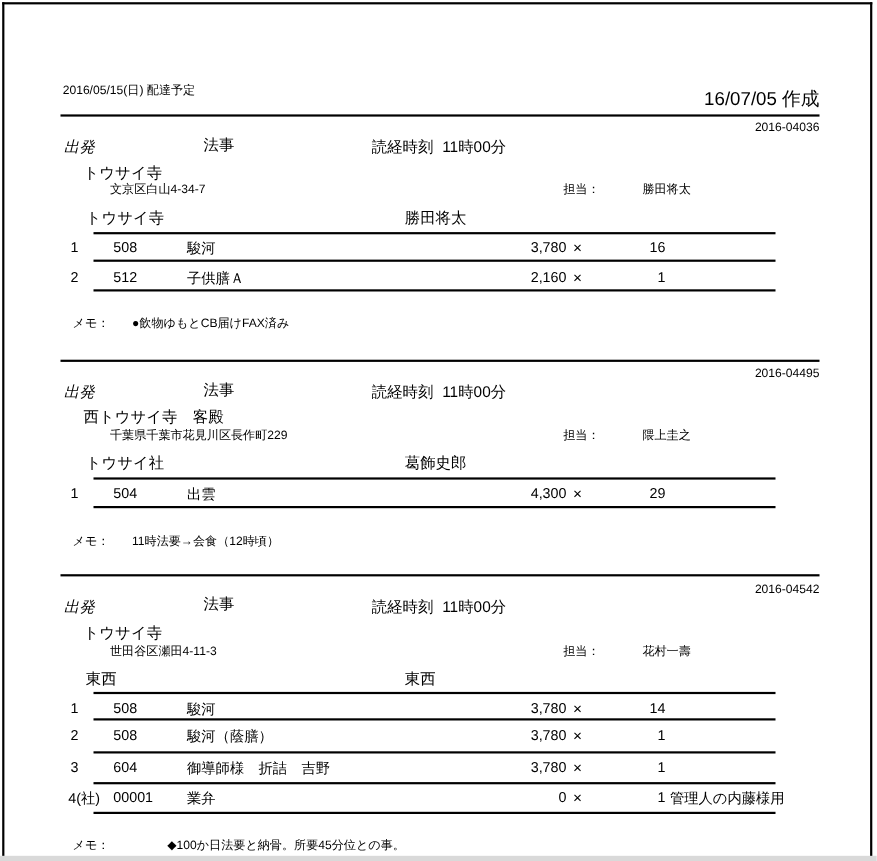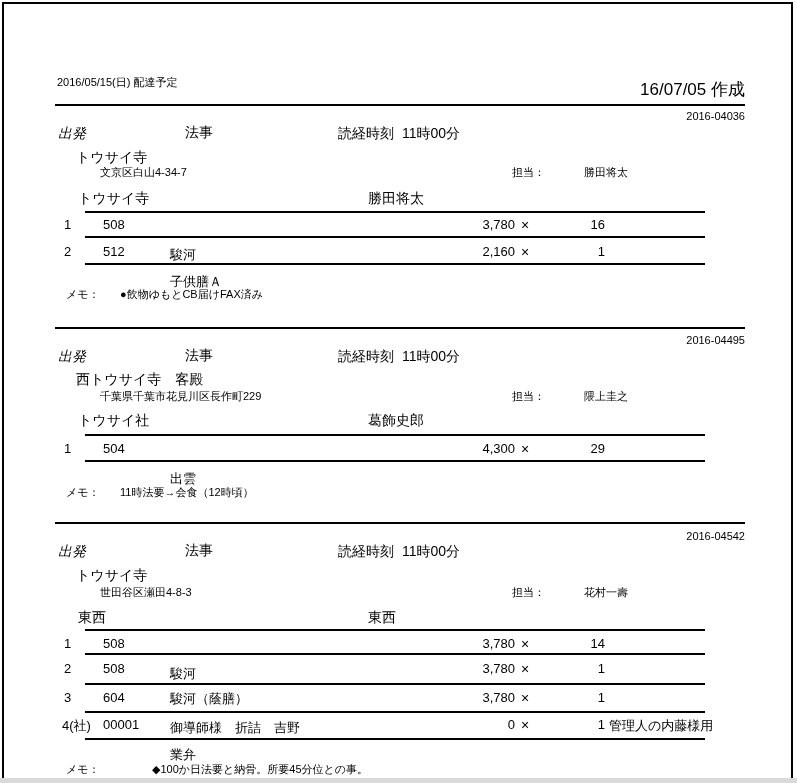--- a/index.html
+++ b/index.html
@@ -16,21 +16,21 @@
   .fs11{font-size:11px;}
   .rule{position:absolute;height:2px;background:#000;}
   .full-rule{left:55px;width:690px;}
   .trule{left:85px;width:620px;}
   .order-no{position:absolute;right:52px;font-size:11px;white-space:nowrap;}
   .created{position:absolute;right:52px;font-size:17px;white-space:nowrap;}
   .row{position:absolute;left:0;width:797px;height:20px;font-size:13px;}
   .row span{position:absolute;white-space:nowrap;}
   .c-no{left:64px;}
   .c-code{left:103px;}
-  .c-name{left:170px;margin-top:29px;}
+  .c-name{left:170px;}
   .c-price{left:380px;width:135px;text-align:right;}
   .c-x{left:521px;font-size:14px;}
   .c-qty{left:530px;width:75px;text-align:right;}
   .c-note{left:609px;}
   .hdr-depart{left:58px;font-style:italic;}
   .hdr-type{left:185px;font-family:Liberation Mono, monospace;}
   .hdr-rtlabel{left:338px;}
   .hdr-rttime{left:402px;}
   .venue{left:76px;}
   .address{left:100px;}
@@ -123,21 +123,21 @@
 </div>
 
 <div>
   <div class="rule full-rule" style="top:522px;"></div>
   <div class="order-no" style="top:530px;margin-left:35px;">2016-04542</div>
   <div class="abs fs14 hdr-depart" style="top:543px;">出発</div>
   <div class="abs fs14 hdr-type" style="top:543px;">法事</div>
   <div class="abs fs14 hdr-rtlabel" style="top:543px;">読経時刻</div>
   <div class="abs fs14 hdr-rttime" style="top:543px;">11時00分</div>
   <div class="abs fs14 venue" style="top:567px;">トウサイ寺</div>
-  <div class="abs fs11 address" style="top:586px;">世田谷区瀬田4-8-3</div>
+  <div class="abs fs11 address" style="top:586px;">世田谷区瀬田4-11-3</div>
   <div class="abs fs11 tanto-label" style="top:586px;">担当：</div>
   <div class="abs fs11 tanto-name" style="top:586px;">花村一壽</div>
   <div class="abs fs14 cust-l" style="top:609px;">東西</div>
   <div class="abs fs14 cust-r" style="top:609px;">東西</div>
 
   <div class="rule trule" style="top:629px;"></div>
   <div class="row" style="top:636px;">
     <span class="c-no">1</span>
     <span class="c-code">508</span>
     <span class="c-name">駿河</span>

